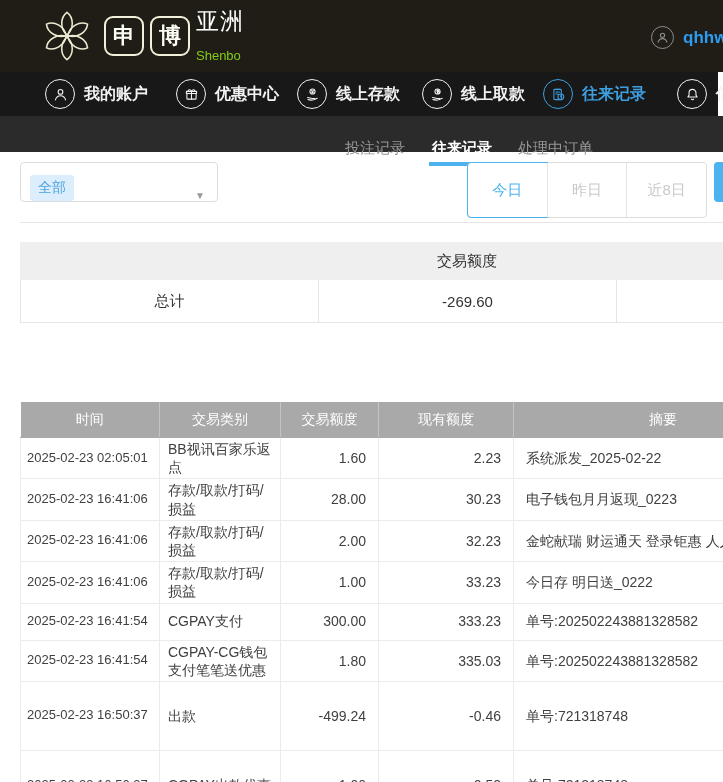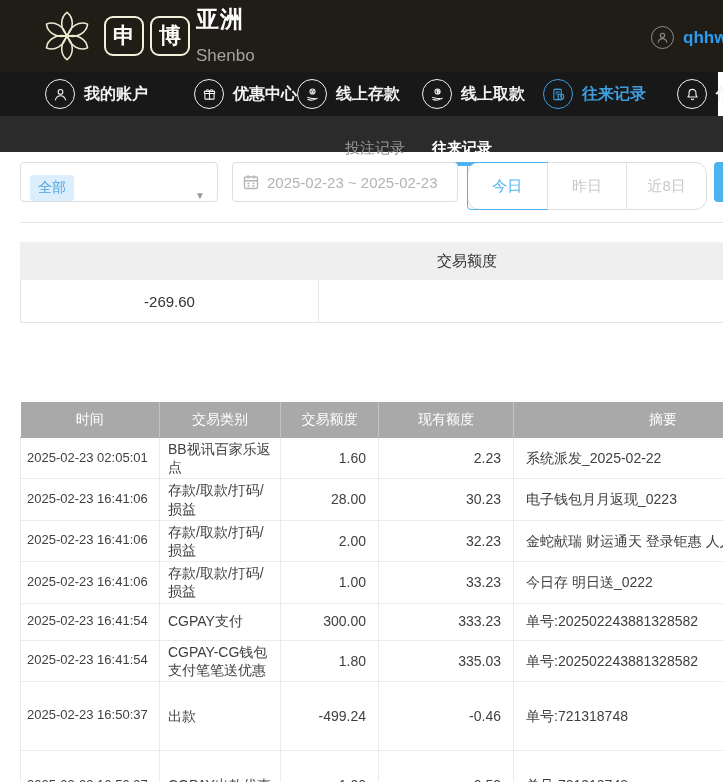--- a/index.html
+++ b/index.html
@@ -8,33 +8,33 @@
   #app{position:relative;width:723px;height:782px;overflow:hidden;background:#fff;}
 
   
   .site-header{position:absolute;left:0;top:0;width:723px;height:72px;background:#201d17;}
   .logo-group{position:absolute;left:36px;top:4px;height:64px;display:flex;align-items:center;}
   .logo-flower{width:62px;height:62px;}
   .logo-box{width:36px;height:36px;border:2px solid #f2efda;border-radius:9px;color:#fdfcf4;
             font-size:22px;font-weight:bold;display:flex;align-items:center;justify-content:center;
             margin-left:6px;}
   .logo-region{margin-left:6px;display:flex;flex-direction:column;line-height:1;}
-  .logo-region .zh{color:#fff;font-size:23px;font-weight:bold;letter-spacing:1px;}
-  .logo-region .latin{color:#a3a3a3;font-size:17px;margin-top:16px;}
+  .logo-region .zh{color:#fff;font-size:23px;font-weight:normal;letter-spacing:1px;}
+  .logo-region .latin{color:#84cc16;font-size:13px;margin-top:16px;}
   .user-area{position:absolute;left:651px;top:26px;display:flex;align-items:center;gap:9px;white-space:nowrap;}
   .avatar{width:21px;height:21px;border:1.5px solid #8d8d8d;border-radius:50%;color:#8d8d8d;
           display:flex;align-items:center;justify-content:center;}
   .avatar svg{width:15px;height:15px;stroke:currentColor;fill:none;stroke-width:1.8;stroke-linecap:round;}
   .username{color:#2b9cf2;font-size:17px;font-weight:bold;}
 
   
   .main-nav{position:absolute;left:0;top:72px;width:718px;height:44px;background:#181818;}
   .nav-item{position:absolute;top:0;height:44px;display:flex;align-items:center;gap:9px;
             color:#f2f2f2;cursor:pointer;}
-  .nav-item:nth-child(1){left:45px}.nav-item:nth-child(2){left:194px}
+  .nav-item:nth-child(1){left:45px}.nav-item:nth-child(2){left:176px}
   .nav-item:nth-child(3){left:297px}.nav-item:nth-child(4){left:422px}
   .nav-item:nth-child(5){left:543px}.nav-item:nth-child(6){left:677px}
   .nav-item.active{color:#3d9fe0;}
   .nav-icon{width:28px;height:28px;border:1.5px solid currentColor;border-radius:50%;
             display:flex;align-items:center;justify-content:center;flex:0 0 auto;}
   .nav-icon svg{width:17px;height:17px;stroke:currentColor;fill:none;stroke-width:1.5;
                 stroke-linecap:round;stroke-linejoin:round;}
   .nav-label{font-size:16px;font-weight:600;white-space:nowrap;}
 
   
@@ -51,22 +51,22 @@
                border-radius:4px;box-sizing:border-box;display:flex;align-items:flex-end;background:#fff;}
   .type-chip{margin-left:9px;background:#dceefb;color:#4da3e0;font-size:14px;padding:4px 8px;
              border-radius:3px;}
   .select-caret{position:absolute;right:12px;color:#9a9a9a;font-size:10px;}
   .date-input{position:absolute;left:232px;top:162px;width:226px;height:40px;border:1px solid #ddd;
               border-radius:4px;box-sizing:border-box;display:flex;align-items:center;gap:8px;
               background:#fff;}
   .cal-icon{margin-left:10px;display:flex;}
   .cal-icon svg{width:16px;height:16px;stroke:#b5b5b5;fill:none;stroke-width:1.4;}
   .date-text{color:#b3b3b3;font-size:15px;white-space:nowrap;}
-  .quick-group{position:absolute;left:467px;top:162px;width:240px;height:48px;border:1px solid #ddd;
-               border-radius:12px;box-sizing:border-box;display:flex;background:#fff;}
+  .quick-group{position:absolute;left:467px;top:162px;width:240px;height:56px;border:1px solid #ddd;
+               border-radius:4px;box-sizing:border-box;display:flex;background:#fff;}
   .quick-btn{flex:1;display:flex;align-items:center;justify-content:center;font-size:15px;
              color:#c9c9c9;border-left:1px solid #e3e3e3;cursor:pointer;white-space:nowrap;}
   .quick-btn:first-child{border-left:none;}
   .quick-btn.active{margin:-1px;border:1px solid #4db3f0;border-radius:4px 0 0 4px;color:#4db3f0;}
   .search-button{position:absolute;left:714px;top:162px;width:60px;height:40px;background:#4db3f0;
                  border-radius:4px;border:none;cursor:pointer;}
   .filter-divider{position:absolute;left:20px;top:222px;width:703px;border-top:1px solid #e6e6e6;}
 
   
   .summary{position:absolute;left:20px;top:242px;width:860px;}
@@ -196,52 +196,45 @@
             <path d="M10.4 18.3a1.7 1.7 0 0 0 3.2 0"></path>
           </svg>
         </span>
         <span class="nav-label">信</span>
       </div>
     </div>
 
   <div class="tab-bar">
       <div class="tab">投注记录</div>
       <div class="tab active">往来记录</div>
+      <div class="tab">处理中订单</div>
     </div>
 
   <div class="type-select">
     <span class="type-chip">全部</span>
     <span class="select-caret">▼</span>
   </div>
 
-  <div class="date-input">
-    <span class="cal-icon">
-      <svg viewBox="0 0 16 16">
-          <rect x="1.5" y="3" width="13" height="11.5" rx="1.5"></rect>
-          <path d="M1.5 6.7h13M5 1.2v3.2M11 1.2v3.2M4.5 9.5h2M9.5 9.5h2M4.5 12h2M9.5 12h2"></path>
-        </svg>
-    </span>
-    <span class="date-text">2025-02-23 ~ 2025-02-23</span>
-  </div>
 
   <div class="quick-group">
       <div class="quick-btn active">今日</div>
       <div class="quick-btn">昨日</div>
       <div class="quick-btn">近8日</div>
     </div>
 
   <button class="search-button"></button>
 
   <div class="filter-divider"></div>
 
   <div class="summary">
     <div class="sum-band">
       <span>交易额度</span>
     </div>
     <div class="sum-row">
+      <div class="sum-cell">总计</div>
       <div class="sum-cell">-269.60</div>
       <div class="sum-cell"></div>
     </div>
   </div>
 
   <div class="tx-wrap">
     <table class="tx">
       <colgroup>
           <col>
           <col>

